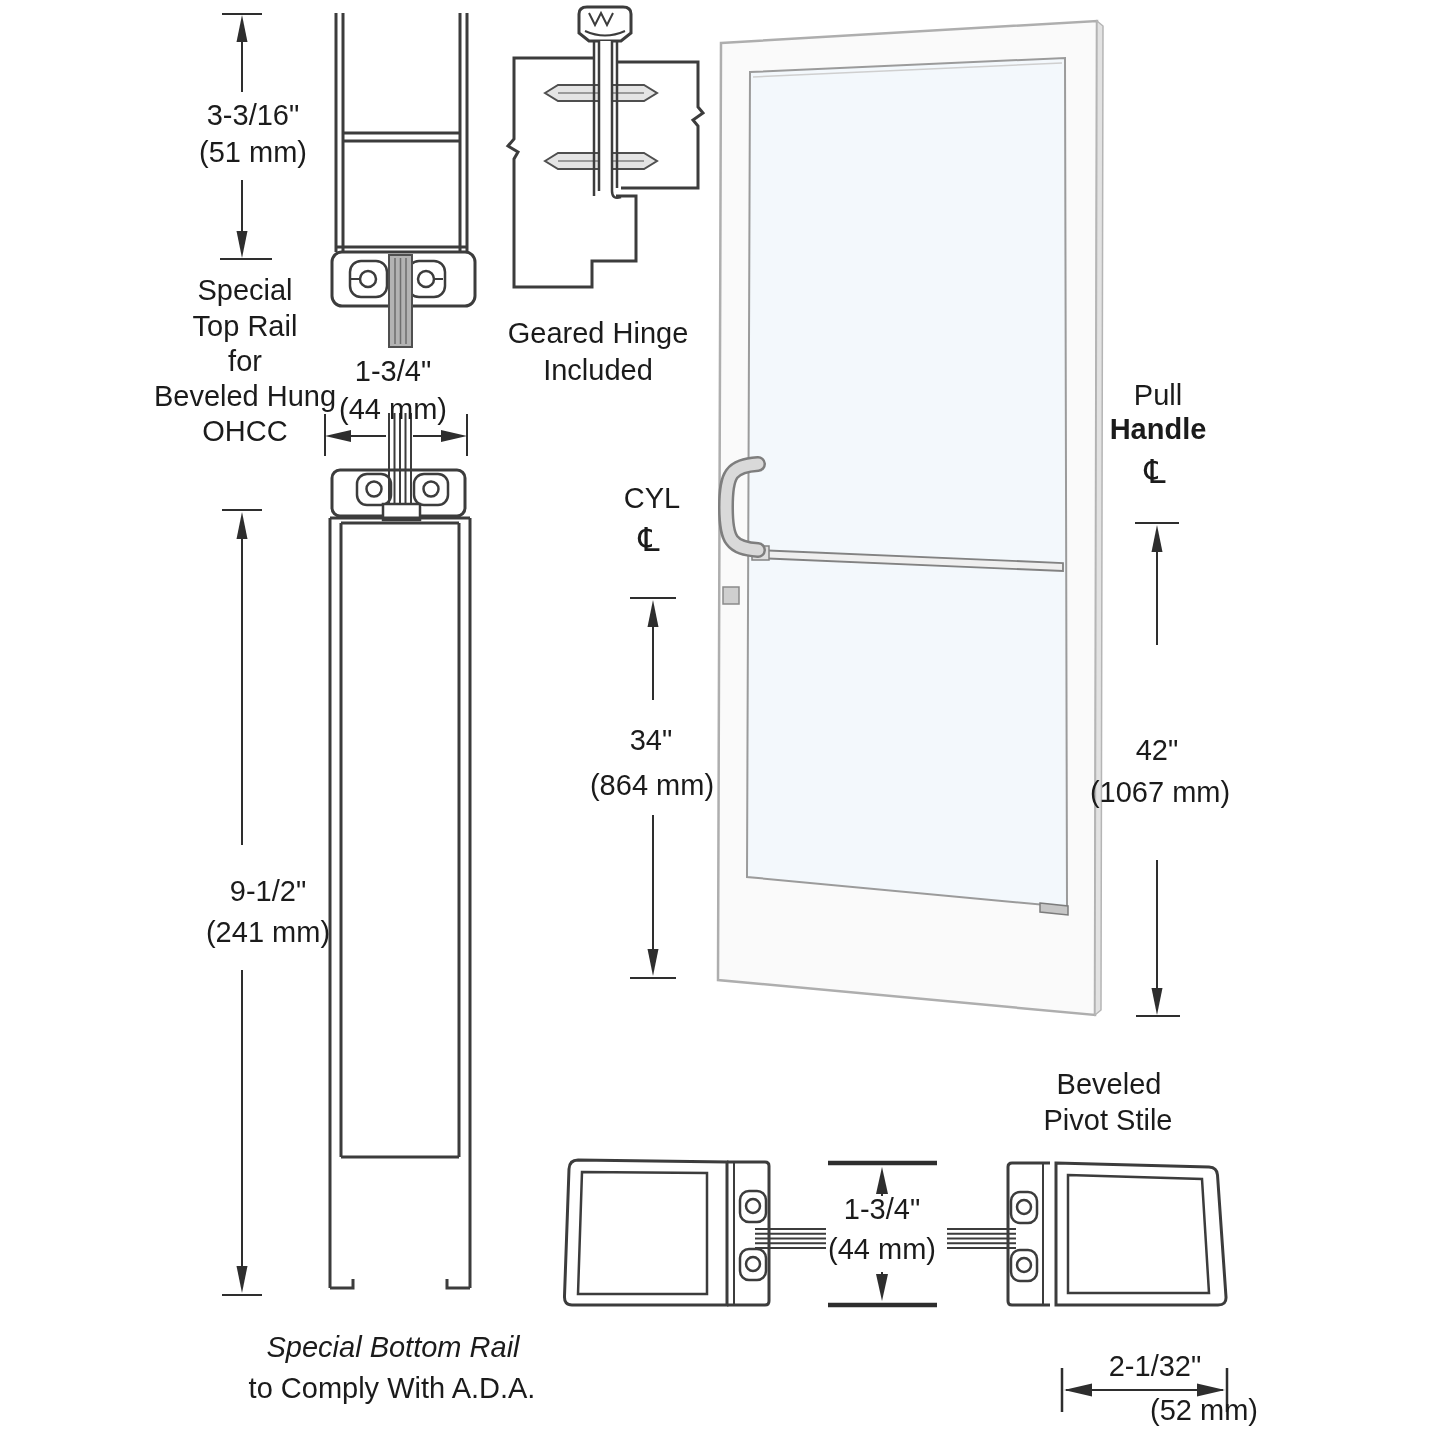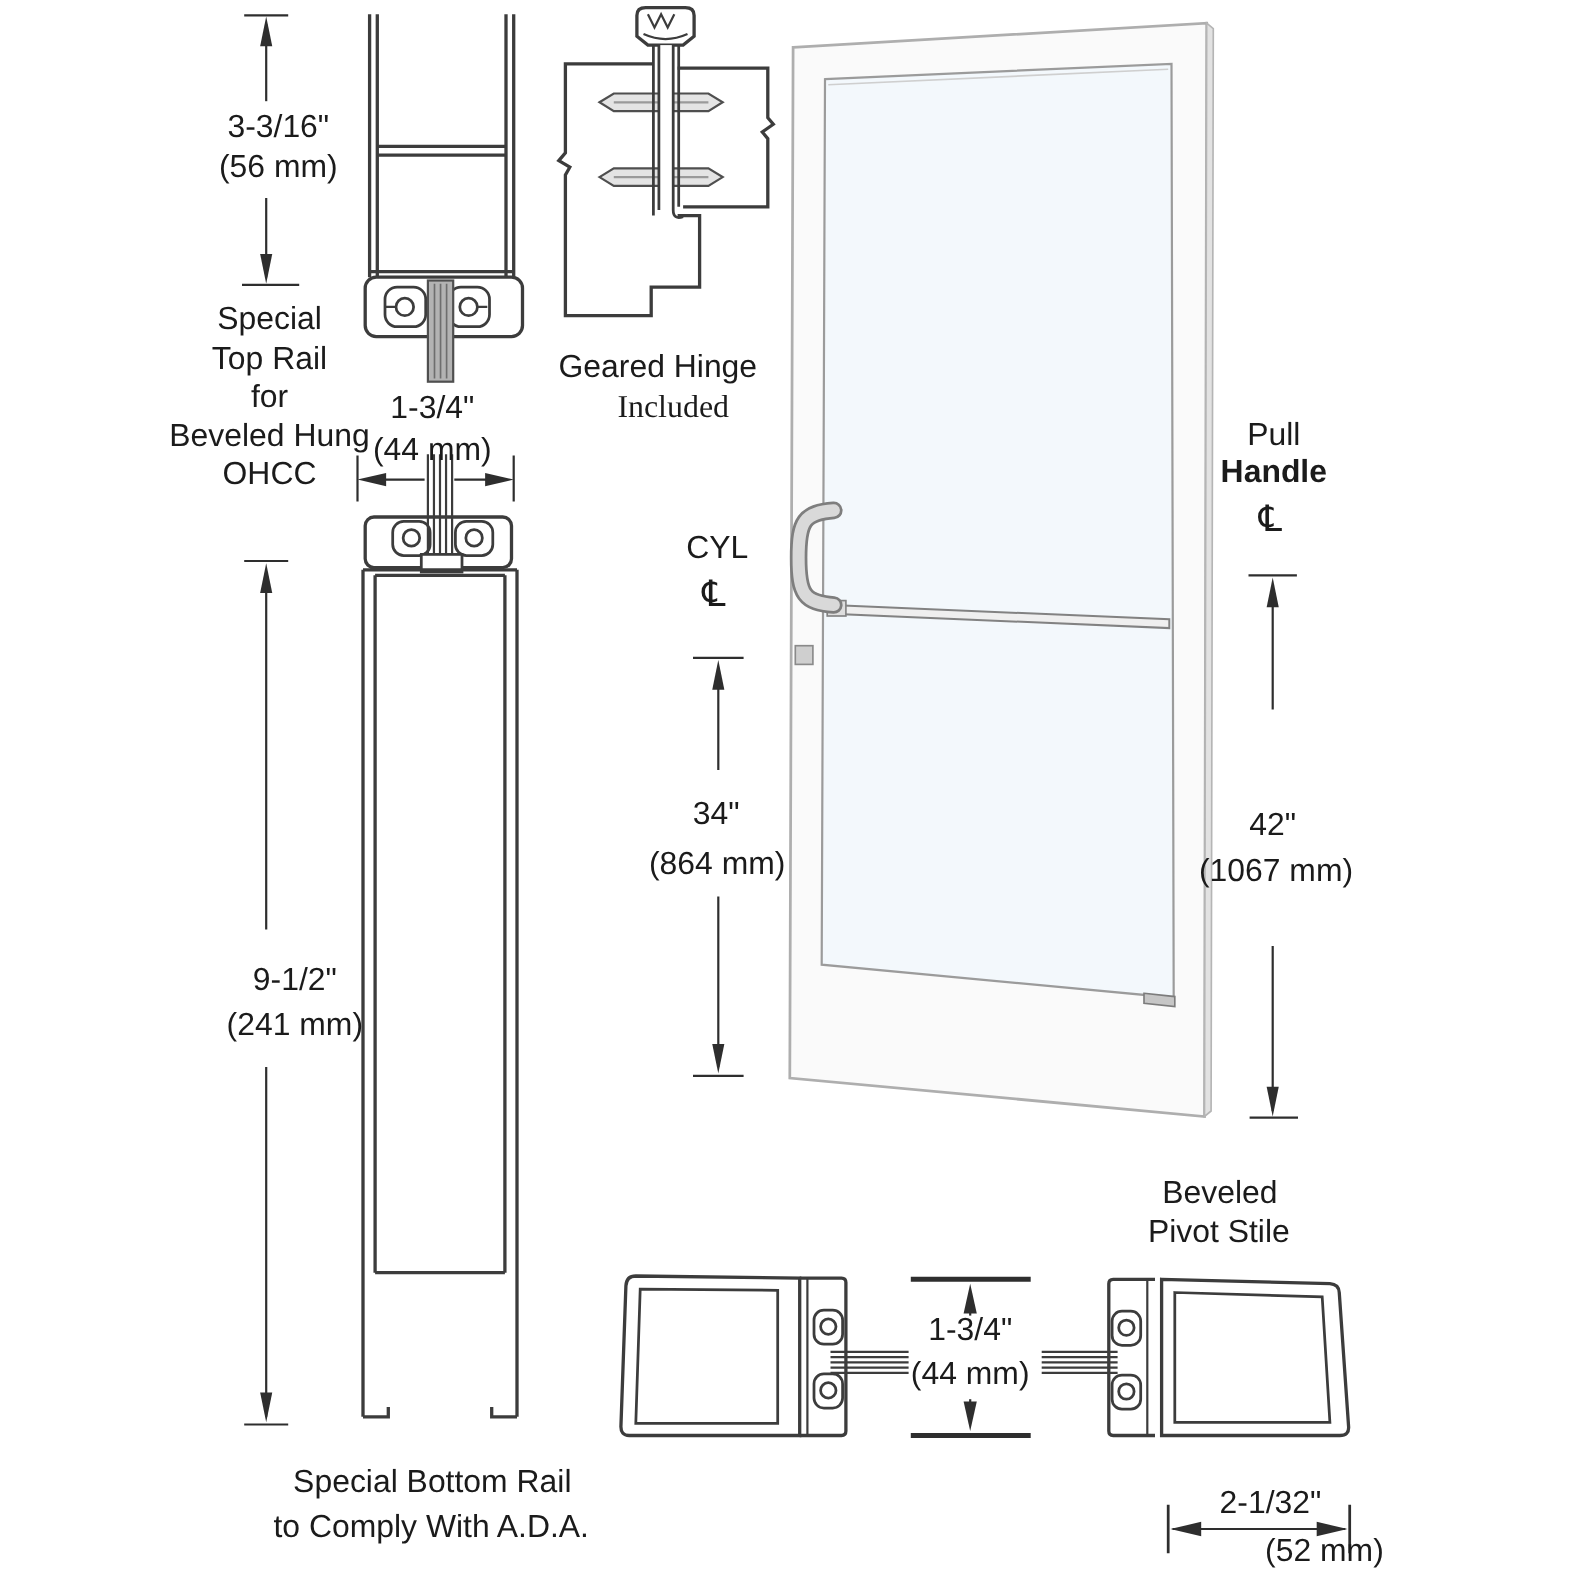--- a/index.html
+++ b/index.html
@@ -172,49 +172,49 @@
 
   <g stroke="#2e2e2e" stroke-width="2.5" fill="none">
     <path d="M1062,1368 V1412 M1227,1368 V1412"></path>
     <path d="M1066,1390 H1223" stroke-width="2"></path>
     <polygon points="1064,1390 1092,1383.5 1092,1396.5" fill="#2e2e2e" stroke="none"></polygon>
     <polygon points="1225,1390 1197,1383.5 1197,1396.5" fill="#2e2e2e" stroke="none"></polygon>
   </g>
 </svg>
 
   <div class="lbl" style="left:253px;top:116px;">3-3/16"</div>
-  <div class="lbl" style="left:253px;top:153px;">(56 mm)</div>
+  <div class="lbl" style="left:253px;top:153px;">(51 mm)</div>
 
   <div class="lbl" style="left:245px;top:291px;">Special</div>
   <div class="lbl" style="left:245px;top:327px;">Top Rail</div>
   <div class="lbl" style="left:245px;top:362px;">for</div>
   <div class="lbl" style="left:245px;top:397px;">Beveled Hung</div>
   <div class="lbl" style="left:245px;top:432px;text-align:center;">OHCC</div>
 
   <div class="lbl" style="left:393px;top:372px;">1-3/4"</div>
   <div class="lbl" style="left:393px;top:410px;">(44 mm)</div>
 
   <div class="lbl" style="left:598px;top:334px;">Geared Hinge</div>
-  <div class="lbl" style="left:612px;top:371px;font-family:Liberation Serif, serif;">Included</div>
+  <div class="lbl" style="left:598px;top:371px;">Included</div>
 
   <div class="lbl" style="left:652px;top:499px;">CYL</div>
   <div class="lbl cl" style="left:649px;top:540px;">℄</div>
   <div class="lbl" style="left:651px;top:741px;">34"</div>
   <div class="lbl" style="left:652px;top:786px;">(864 mm)</div>
 
   <div class="lbl" style="left:1158px;top:396px;">Pull</div>
   <div class="lbl" style="left:1158px;top:430px;font-weight:bold;">Handle</div>
   <div class="lbl cl" style="left:1155px;top:472px;">℄</div>
   <div class="lbl" style="left:1157px;top:751px;">42"</div>
   <div class="lbl" style="left:1160px;top:793px;">(1067 mm)</div>
 
   <div class="lbl" style="left:268px;top:892px;">9-1/2"</div>
   <div class="lbl" style="left:268px;top:933px;">(241 mm)</div>
 
-  <div class="lbl" style="left:393px;top:1348px;">Special Bottom Rail</div>
+  <div class="lbl" style="left:393px;top:1348px;font-style:italic;">Special Bottom Rail</div>
   <div class="lbl" style="left:392px;top:1389px;">to Comply With A.D.A.</div>
 
   <div class="lbl" style="left:1109px;top:1085px;">Beveled</div>
   <div class="lbl" style="left:1108px;top:1121px;">Pivot Stile</div>
 
   <div class="lbl" style="left:882px;top:1210px;">1-3/4"</div>
   <div class="lbl" style="left:882px;top:1250px;">(44 mm)</div>
 
   <div class="lbl" style="left:1155px;top:1367px;">2-1/32"</div>
   <div class="lbl" style="left:1156px;top:1411px;margin-left:48px;">(52 mm)</div>

